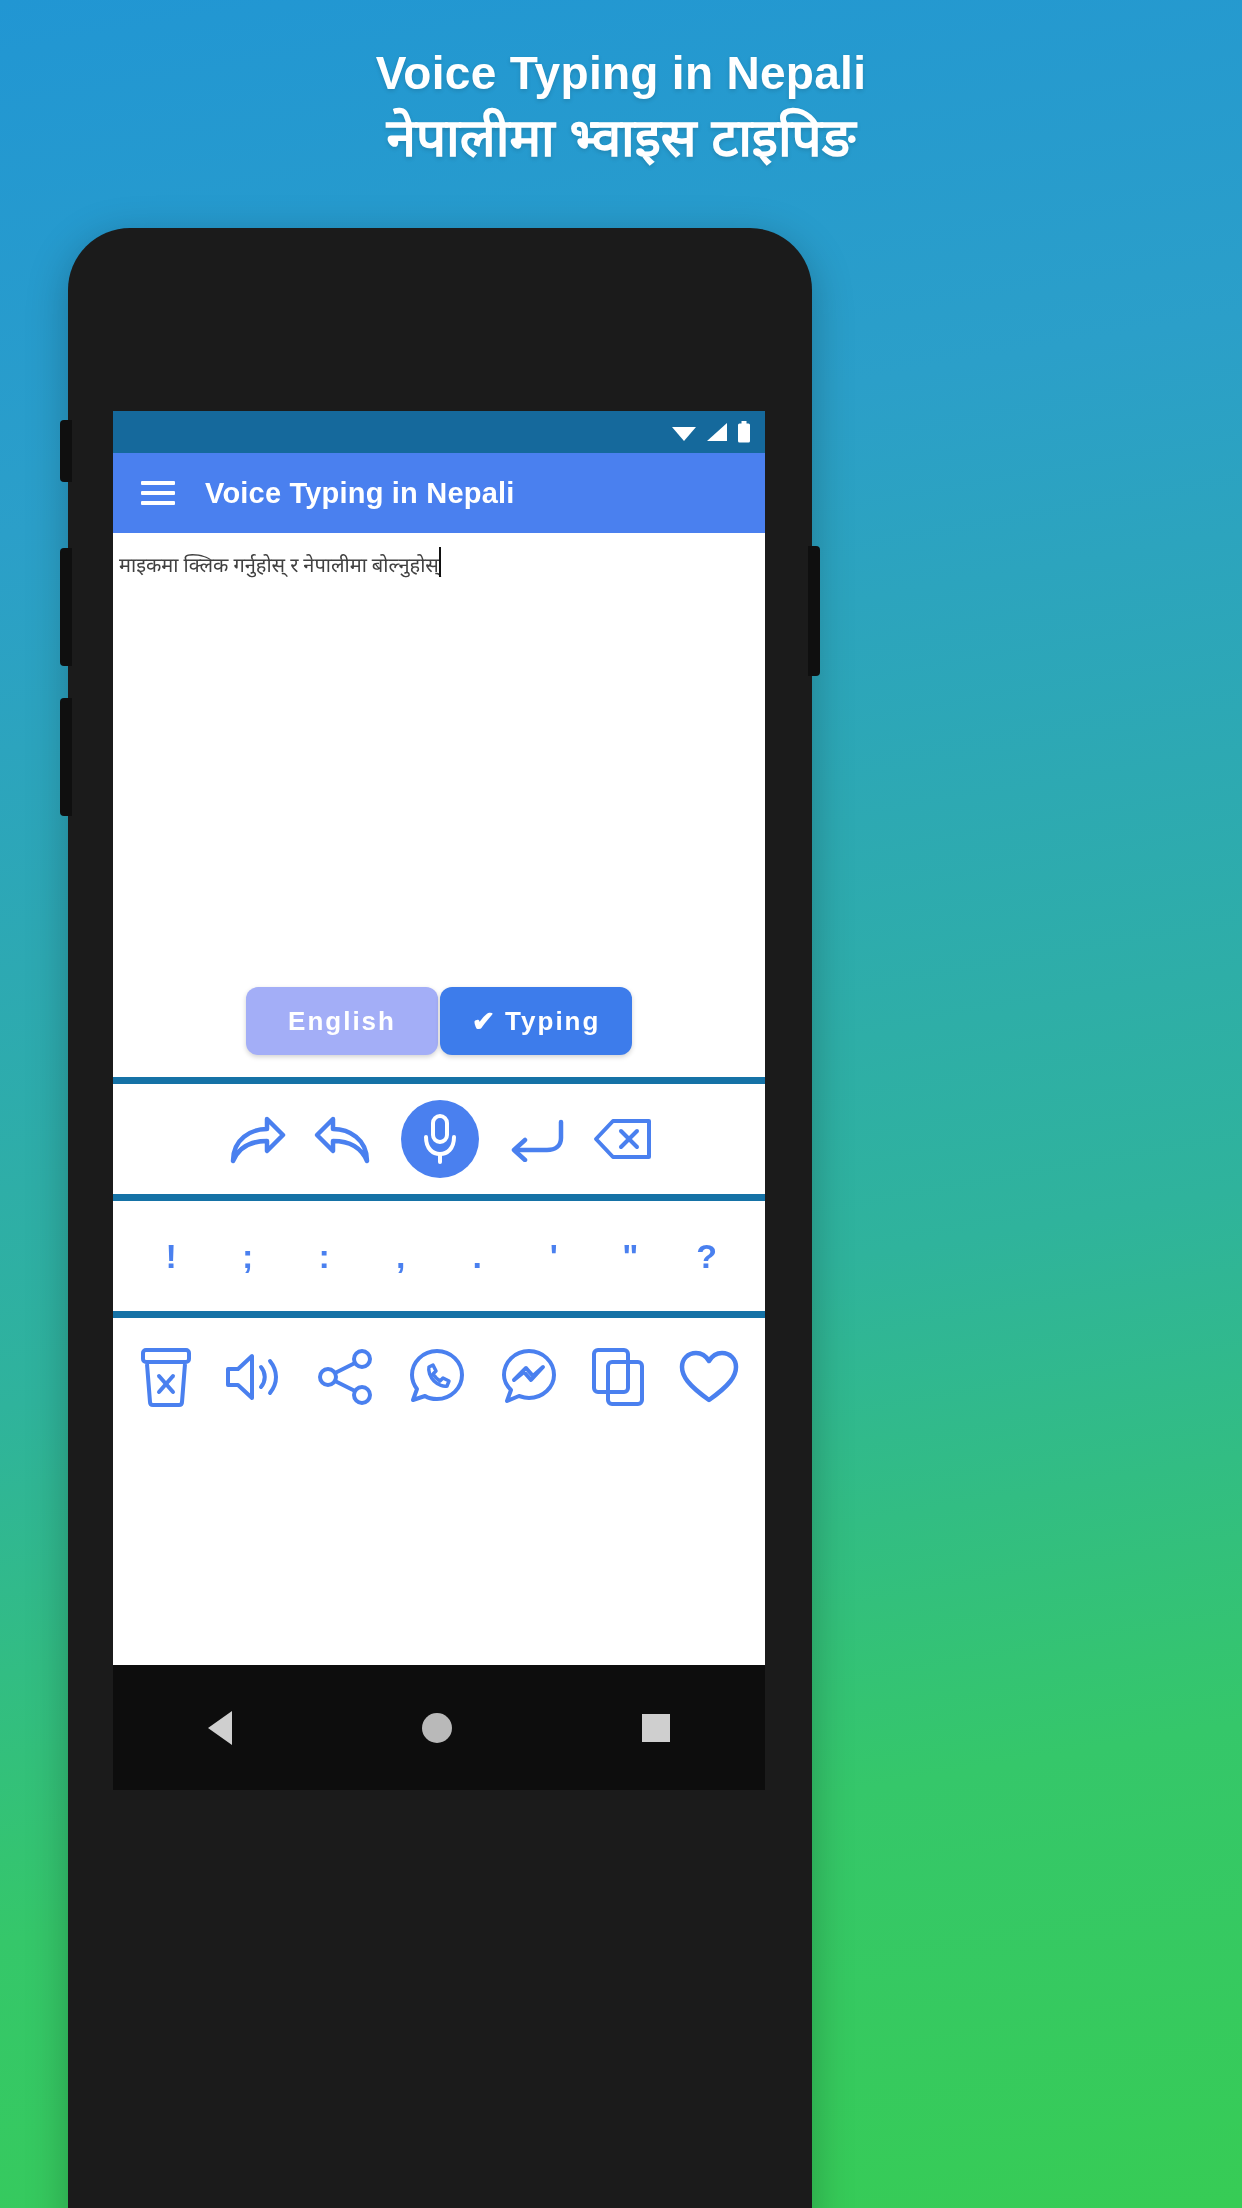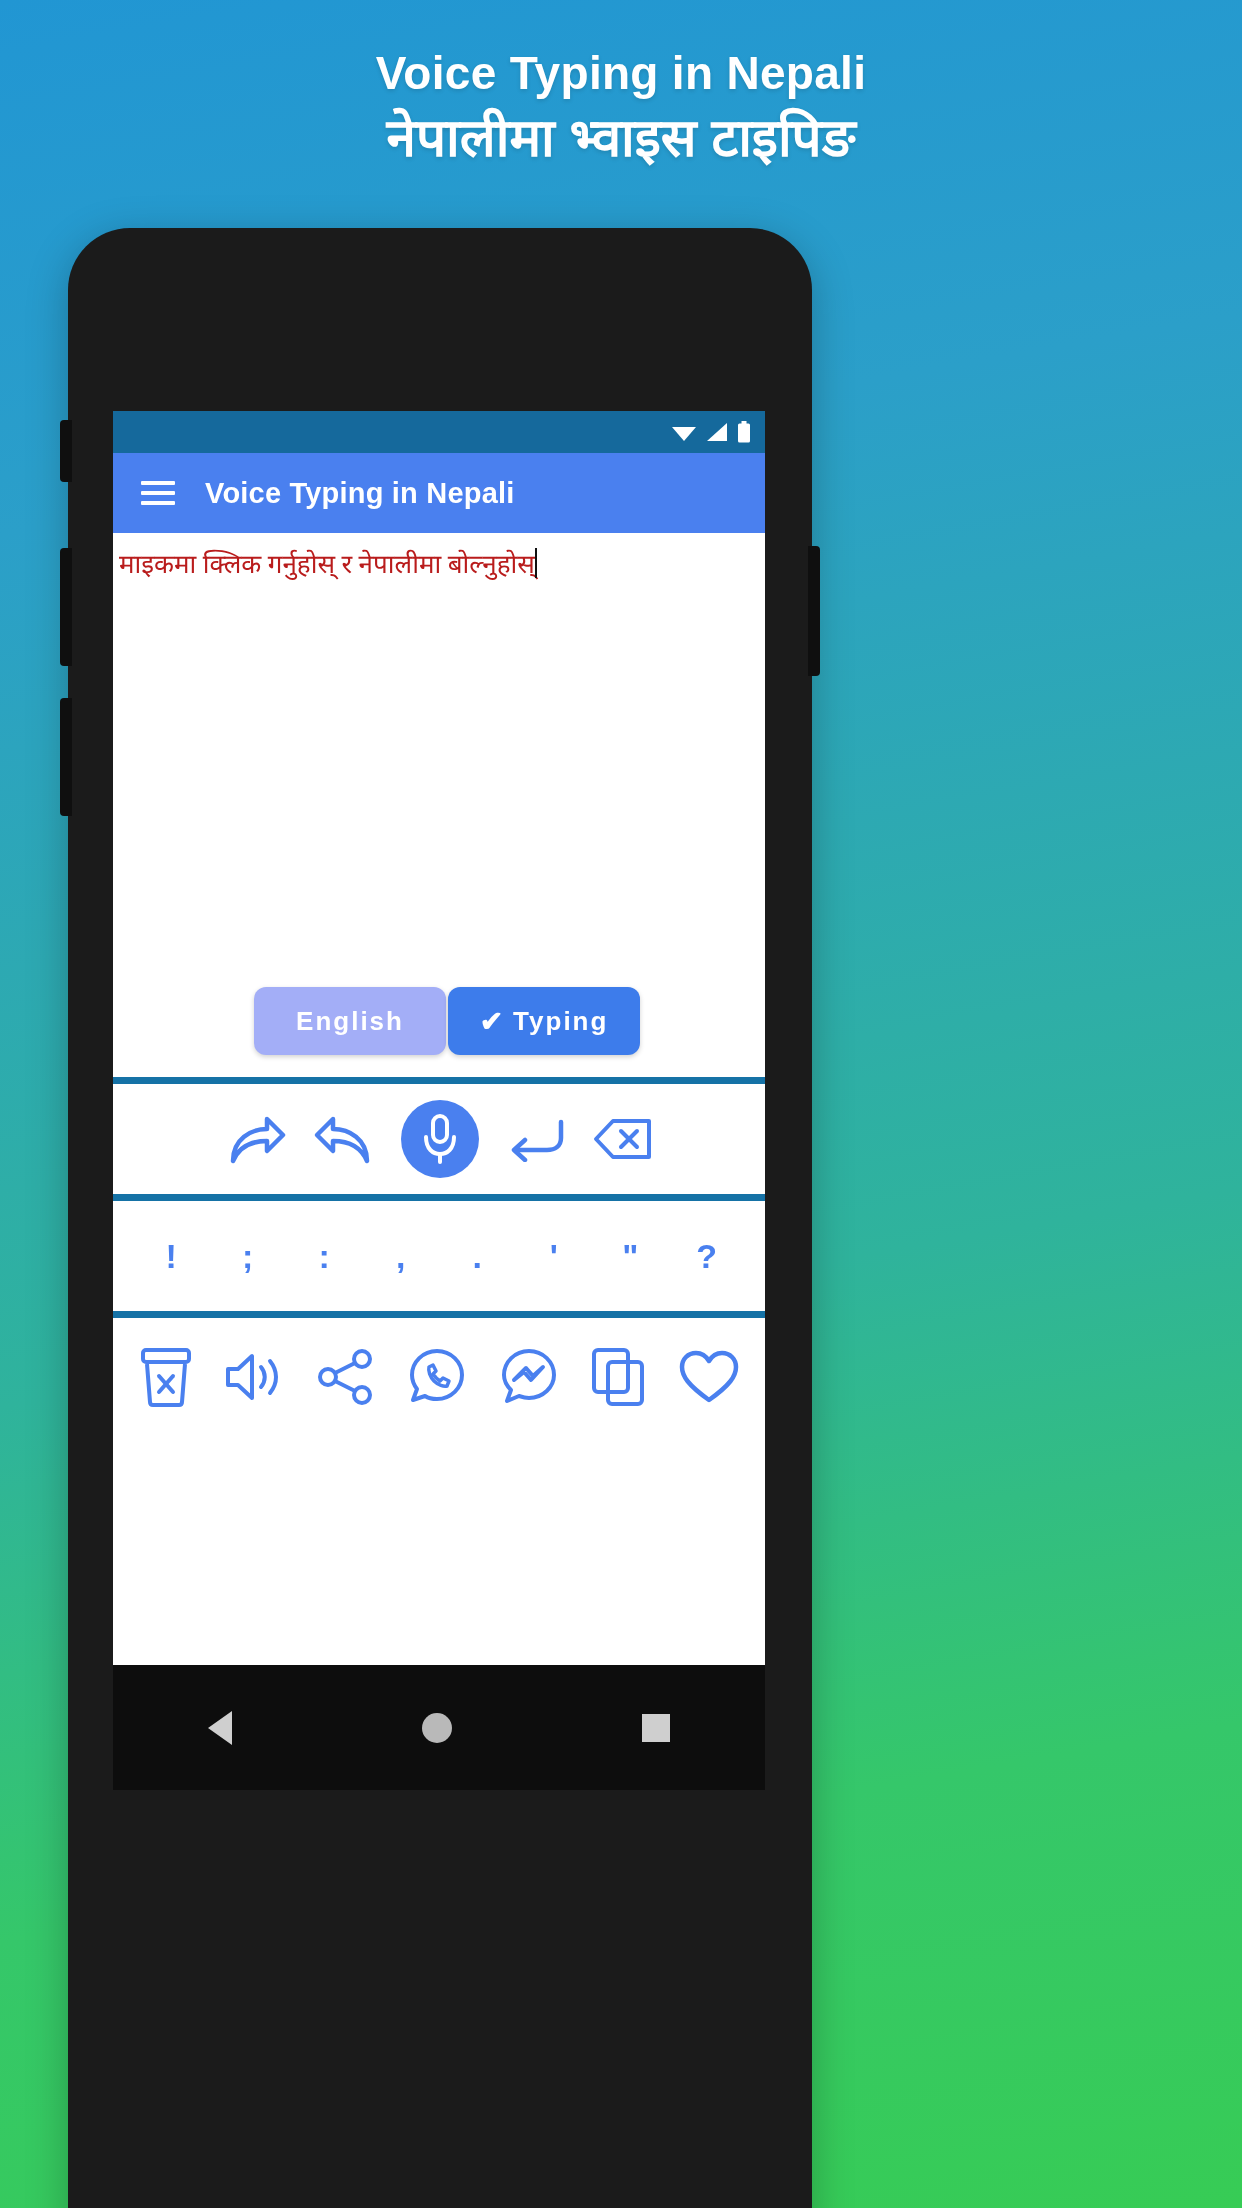--- a/index.html
+++ b/index.html
@@ -56,28 +56,28 @@
   }
   .hamburger { width:34px; height:24px; display:flex; flex-direction:column; justify-content:space-between; }
   .hamburger span { display:block; height:4px; background:#fff; border-radius:1px; }
   .appbar-title { color:#fff; font-size:29px; font-weight:bold; letter-spacing:.2px; }
 
   
   .textarea-wrap {
     position:relative; height:544px; background:#fff; padding:14px 6px 0 6px;
   }
   .np-text {
-    font-size:26px; color:#b91c1c; line-height:1.35; white-space:nowrap;
+    font-size:20px; color:#404040; line-height:1.35; white-space:nowrap;
     font-family:"Liberation Serif", "DejaVu Sans", serif;
   }
   .caret { display:inline-block; width:2px; height:30px; background:#111; vertical-align:-5px; }
 
   
   .lang-row {
-    position:absolute; left:8px; bottom:22px; width:100%;
+    position:absolute; left:0; bottom:22px; width:100%;
     display:flex; justify-content:center; gap:2px;
   }
   .lang-btn {
     width:192px; height:68px; border-radius:12px; border:none;
     display:flex; align-items:center; justify-content:center; gap:10px;
     font-size:26px; font-weight:bold; color:#fff; letter-spacing:2px;
     font-family:"Liberation Sans", sans-serif; cursor:pointer;
     box-shadow:0 2px 5px rgba(0,0,0,.18);
   }
   .lang-btn.inactive { background:#a3aef7; }

